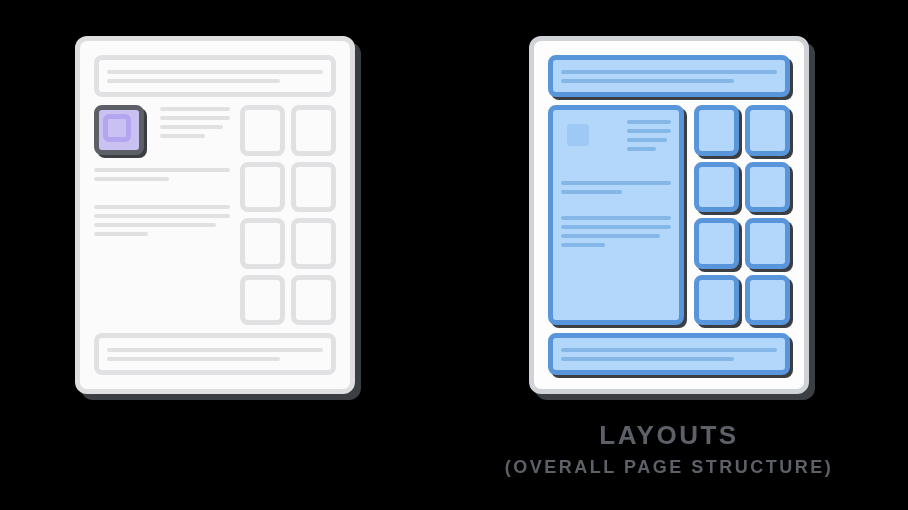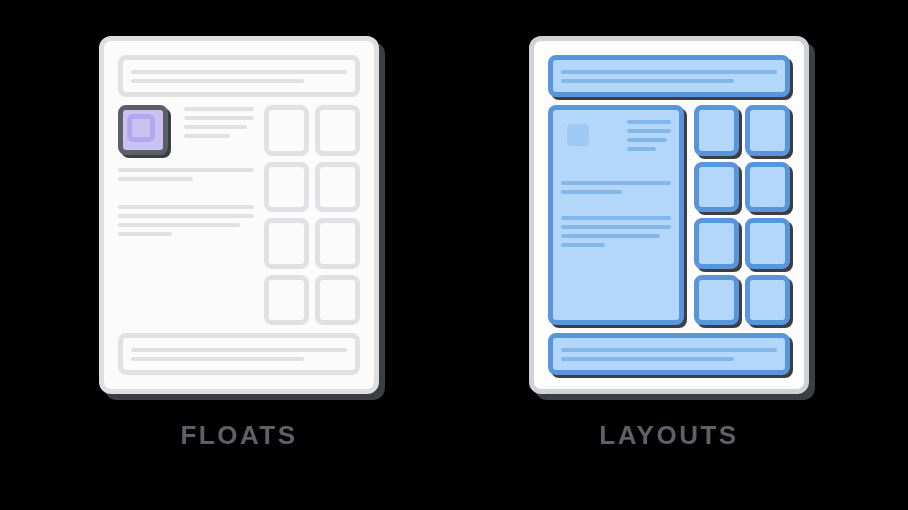--- a/index.html
+++ b/index.html
@@ -163,21 +163,20 @@
         <div class="sq g-sq"></div>
         <div class="sq g-sq"></div>
         <div class="sq g-sq"></div>
       </div>
     </div>
     <div class="box g-box footer-box">
       <div class="line lg w100"></div>
       <div class="line lg w80"></div>
     </div>
   </div>
-  <div class="title">FLOATS</div>
 </div>
 
 <div class="panel">
   <div class="page blue">
     <div class="box b-box header-box">
       <div class="line lb w100"></div>
       <div class="line lb w80"></div>
     </div>
     <div class="mid">
       <div class="box b-box content">
@@ -210,13 +209,14 @@
         <div class="sq b-sq"></div>
         <div class="sq b-sq"></div>
       </div>
     </div>
     <div class="box b-box footer-box">
       <div class="line lb w100"></div>
       <div class="line lb w80"></div>
     </div>
   </div>
   <div class="title">LAYOUTS</div>
+  <div class="subtitle">(OVERALL PAGE STRUCTURE)</div>
 </div>
 
 </body></html>

